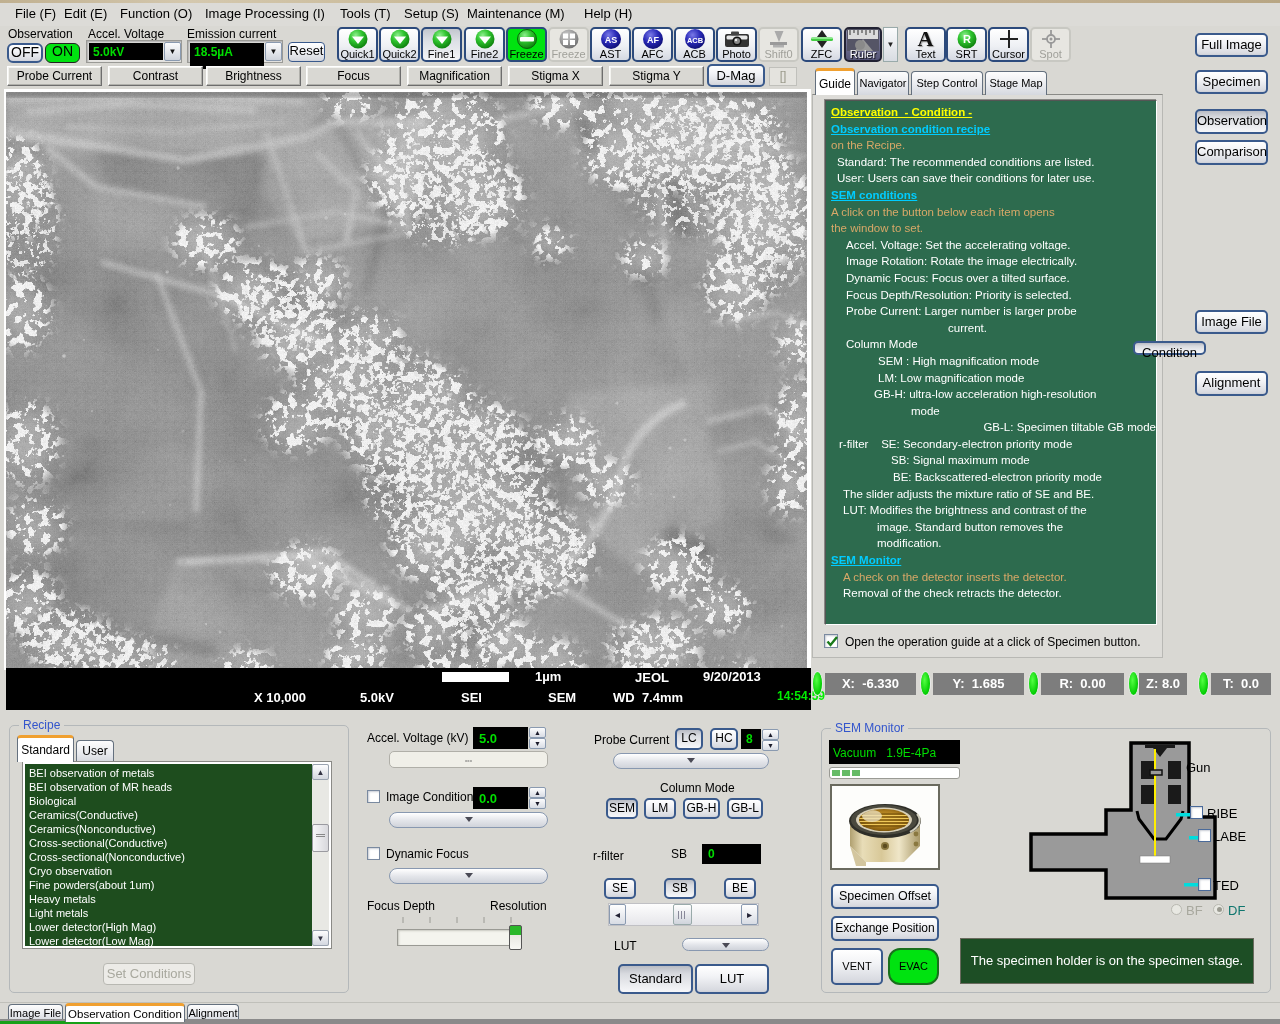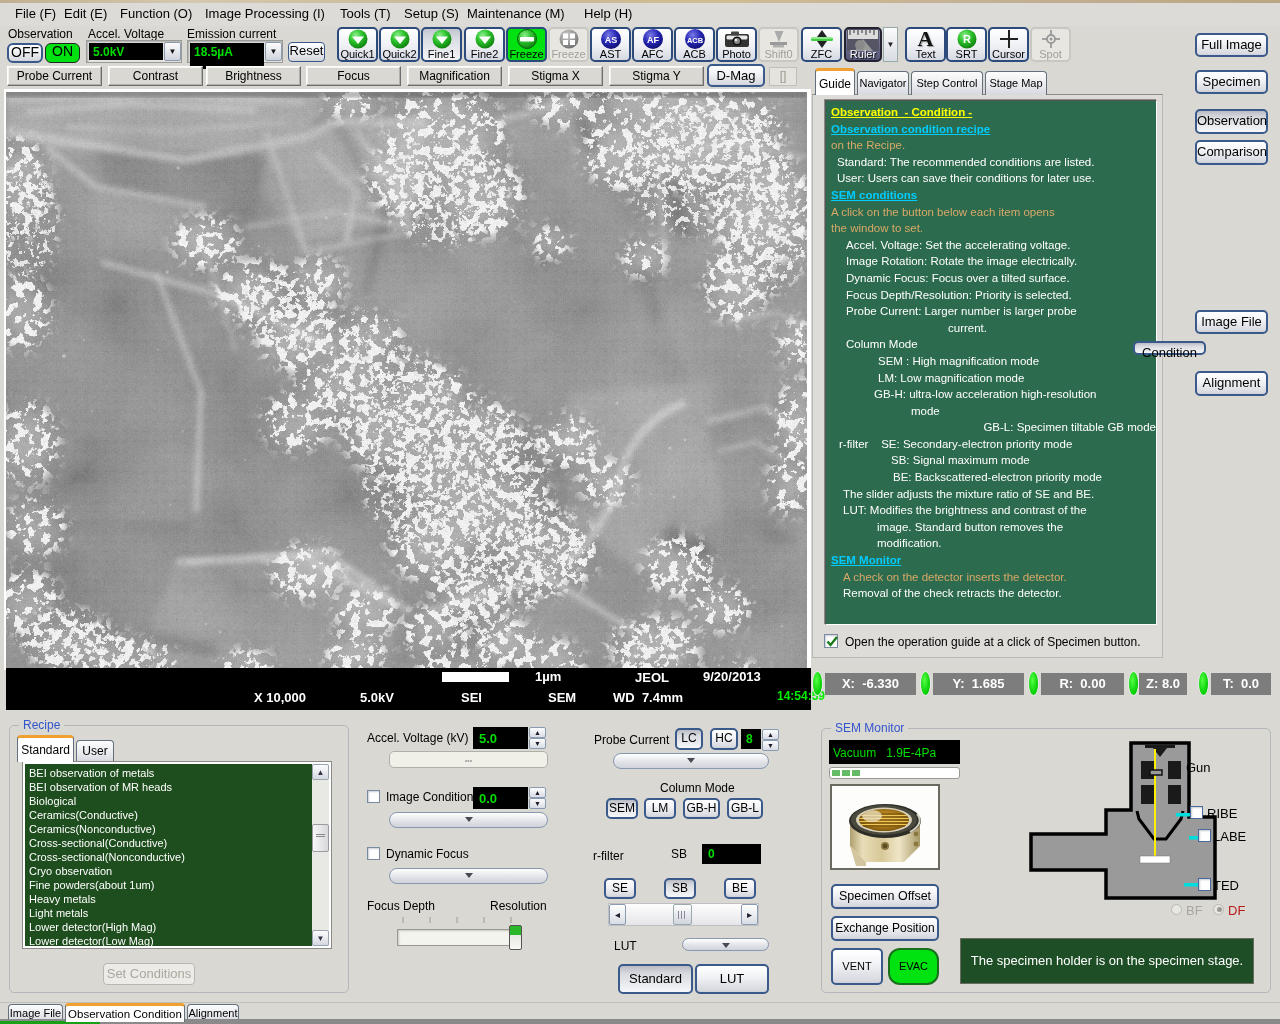--- a/index.html
+++ b/index.html
@@ -818,21 +818,21 @@
 <div class="cb" style="left:1190px;top:806px;border-color:#4a6a9a;"></div>
 <div class="abs" style="left:1207px;top:806px;font-size:13px;">RIBE</div>
 <div class="cb" style="left:1198px;top:829px;border-color:#4a6a9a;"></div>
 <div class="abs" style="left:1213px;top:829px;font-size:13px;">LABE</div>
 <div class="cb" style="left:1198px;top:878px;border-color:#4a6a9a;"></div>
 <div class="abs" style="left:1213px;top:878px;font-size:13px;">TED</div>
 <div class="abs" style="left:1171px;top:904px;width:11px;height:11px;border:1px solid #b8b8b0;border-radius:50%;background:#e8e8e2;"></div>
 <div class="abs" style="left:1186px;top:903px;font-size:13px;color:#a8a89e;">BF</div>
 <div class="abs" style="left:1213px;top:904px;width:11px;height:11px;border:1px solid #b8b8b0;border-radius:50%;background:#e8e8e2;"></div>
 <div class="abs" style="left:1217px;top:907px;width:5px;height:5px;border-radius:50%;background:#9a9a90;"></div>
-<div class="abs" style="left:1228px;top:903px;font-size:13px;color:#b91c1c;">DF</div>
+<div class="abs" style="left:1228px;top:903px;font-size:13px;color:#0f766e;">DF</div>
 <div class="abs" style="left:960px;top:938px;width:294px;height:46px;background:#1d4e25;border:1px solid #6a6a5e;color:#fff;font-size:13px;text-align:center;line-height:44px;">The specimen holder is on the specimen stage.</div>
 </div>
 
 <div id="bottomtabs">
 <div class="abs" style="left:0;top:1002px;width:1280px;height:1px;background:#c0c0ba;"></div>
 <div class="tab" style="left:8px;top:1004px;width:55px;height:17px;font-size:11px;line-height:16px;">Image File</div>
 <div class="tab active" style="left:65px;top:1003px;width:120px;height:19px;font-size:11.5px;line-height:17px;">Observation Condition</div>
 <div class="tab" style="left:187px;top:1004px;width:52px;height:17px;font-size:11px;line-height:16px;">Alignment</div>
 </div>
 <div class="abs" style="left:0;top:1019px;width:1280px;height:5px;background:#8a8a8a;"></div>

